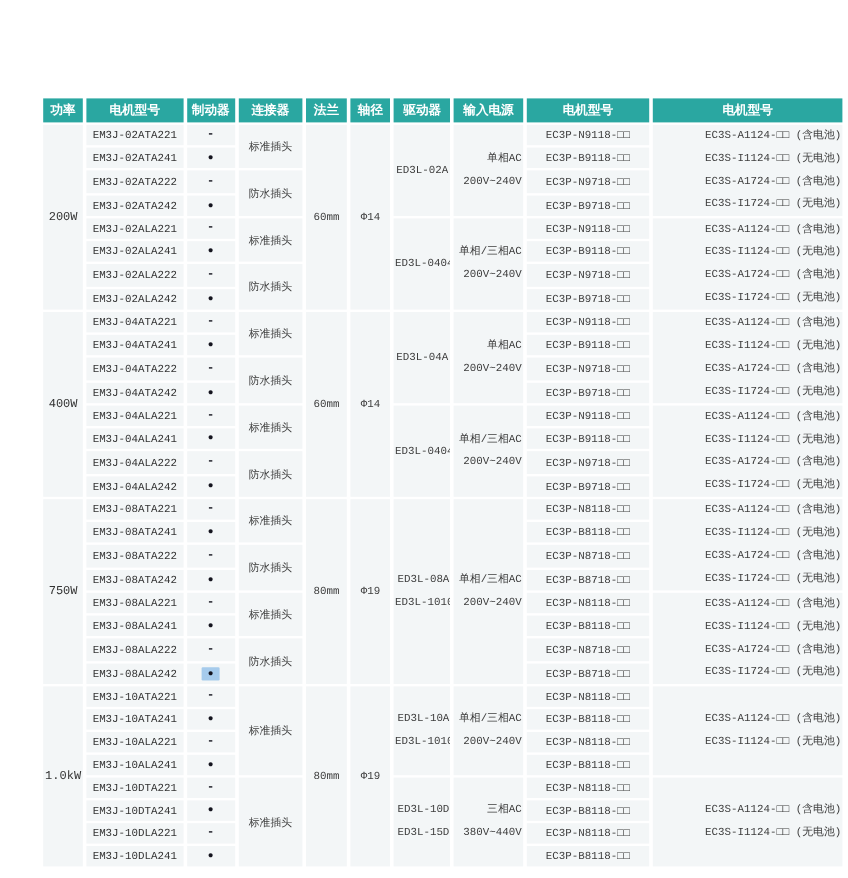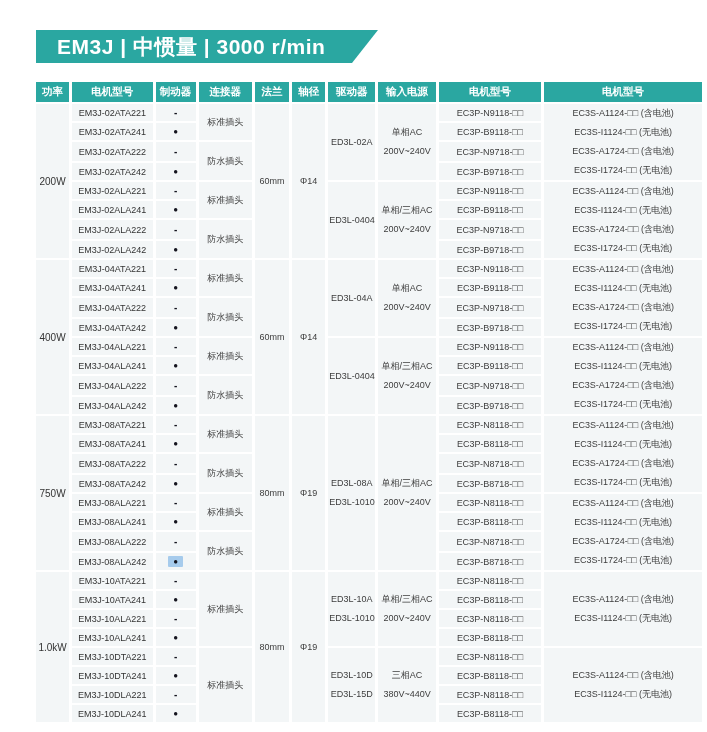--- a/index.html
+++ b/index.html
@@ -7,40 +7,37 @@
   .page{position:relative;width:707px;height:732px;background:#fff;}
 
   
   .banner{position:absolute;left:36px;top:30px;width:342px;height:33px;
           background:var(--accent,#2aa7a1);color:#fff;font-size:21px;font-weight:bold;
           line-height:33px;padding-left:21px;box-sizing:border-box;letter-spacing:.5px;
           clip-path:polygon(0 0,100% 0,calc(100% - 26px) 100%,0 100%);}
 
   
   table.spec{position:absolute;left:33px;top:80px;width:672px;
-             border-collapse:separate;border-spacing:3px 2px;table-layout:fixed;}
+             border-collapse:separate;border-spacing:3px 2px;table-layout:fixed;font-family:Liberation Mono, monospace;}
   th{background:#2aa7a1;color:#fff;font-size:10.5px;font-weight:bold;height:20px;
      padding:0 1px;white-space:nowrap;overflow:hidden;}
   td{background:#f3f6f7;color:#3d3d3d;font-size:9px;text-align:center;vertical-align:middle;
      height:17px;padding:0 1px;white-space:nowrap;overflow:hidden;}
   td.model{font-size:9px;color:#333;margin-left:45px;}
   td.power{font-size:10px;color:#333;margin-left:48px;}
   td.dot{font-size:8px;color:#14141e;}
   td.dash{font-weight:bold;font-size:10px;color:#14141e;}
-  .line{line-height:19px;height:19px;}
+  .line{line-height:19px;height:19px;text-align:right;}
   .hl{background:#a6cbec;padding:1px 5px;border-radius:1px;}
 </style>
 </head>
 <body>
 
 <div class="page">
 
-  <div class="banner">
-    <span>EM3J | 中惯量 | 3000 r/min</span>
-  </div>
 
   <table class="spec">
     <colgroup>
       <col style="width:33px">
         <col style="width:80px">
         <col style="width:40px">
       <col style="width:53px">
         <col style="width:34px">
         <col style="width:33px">
       <col style="width:47px">

